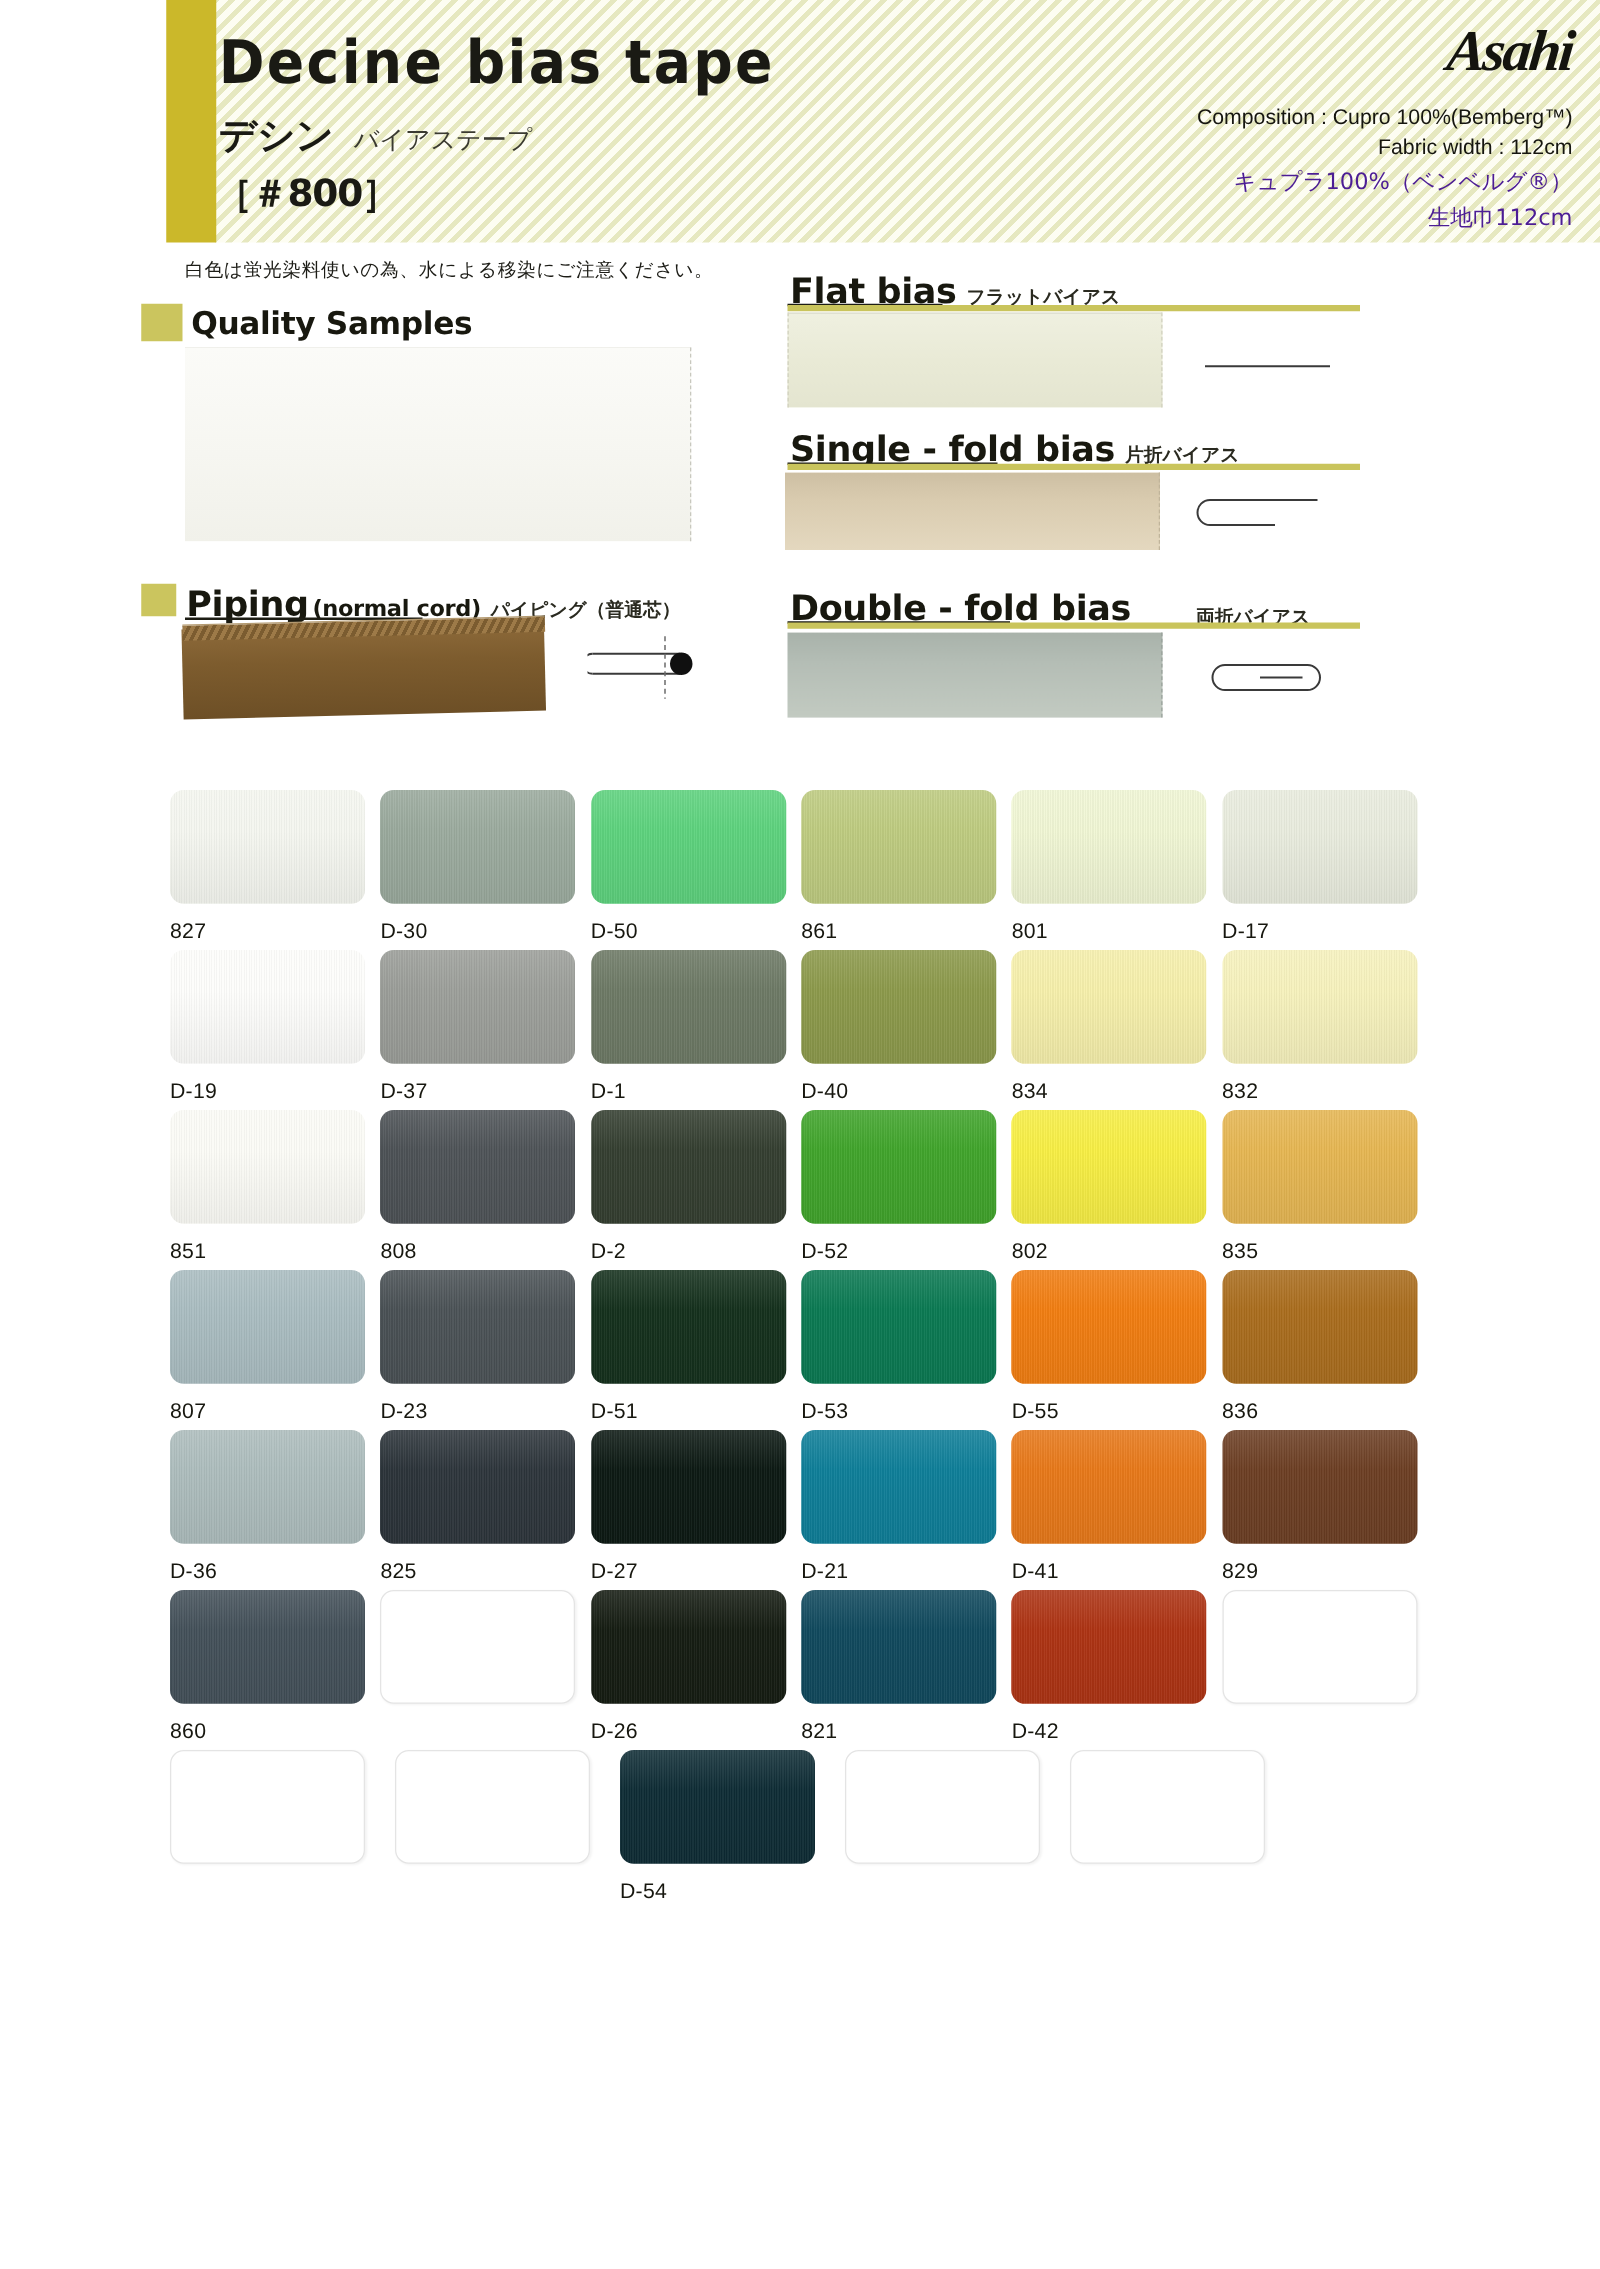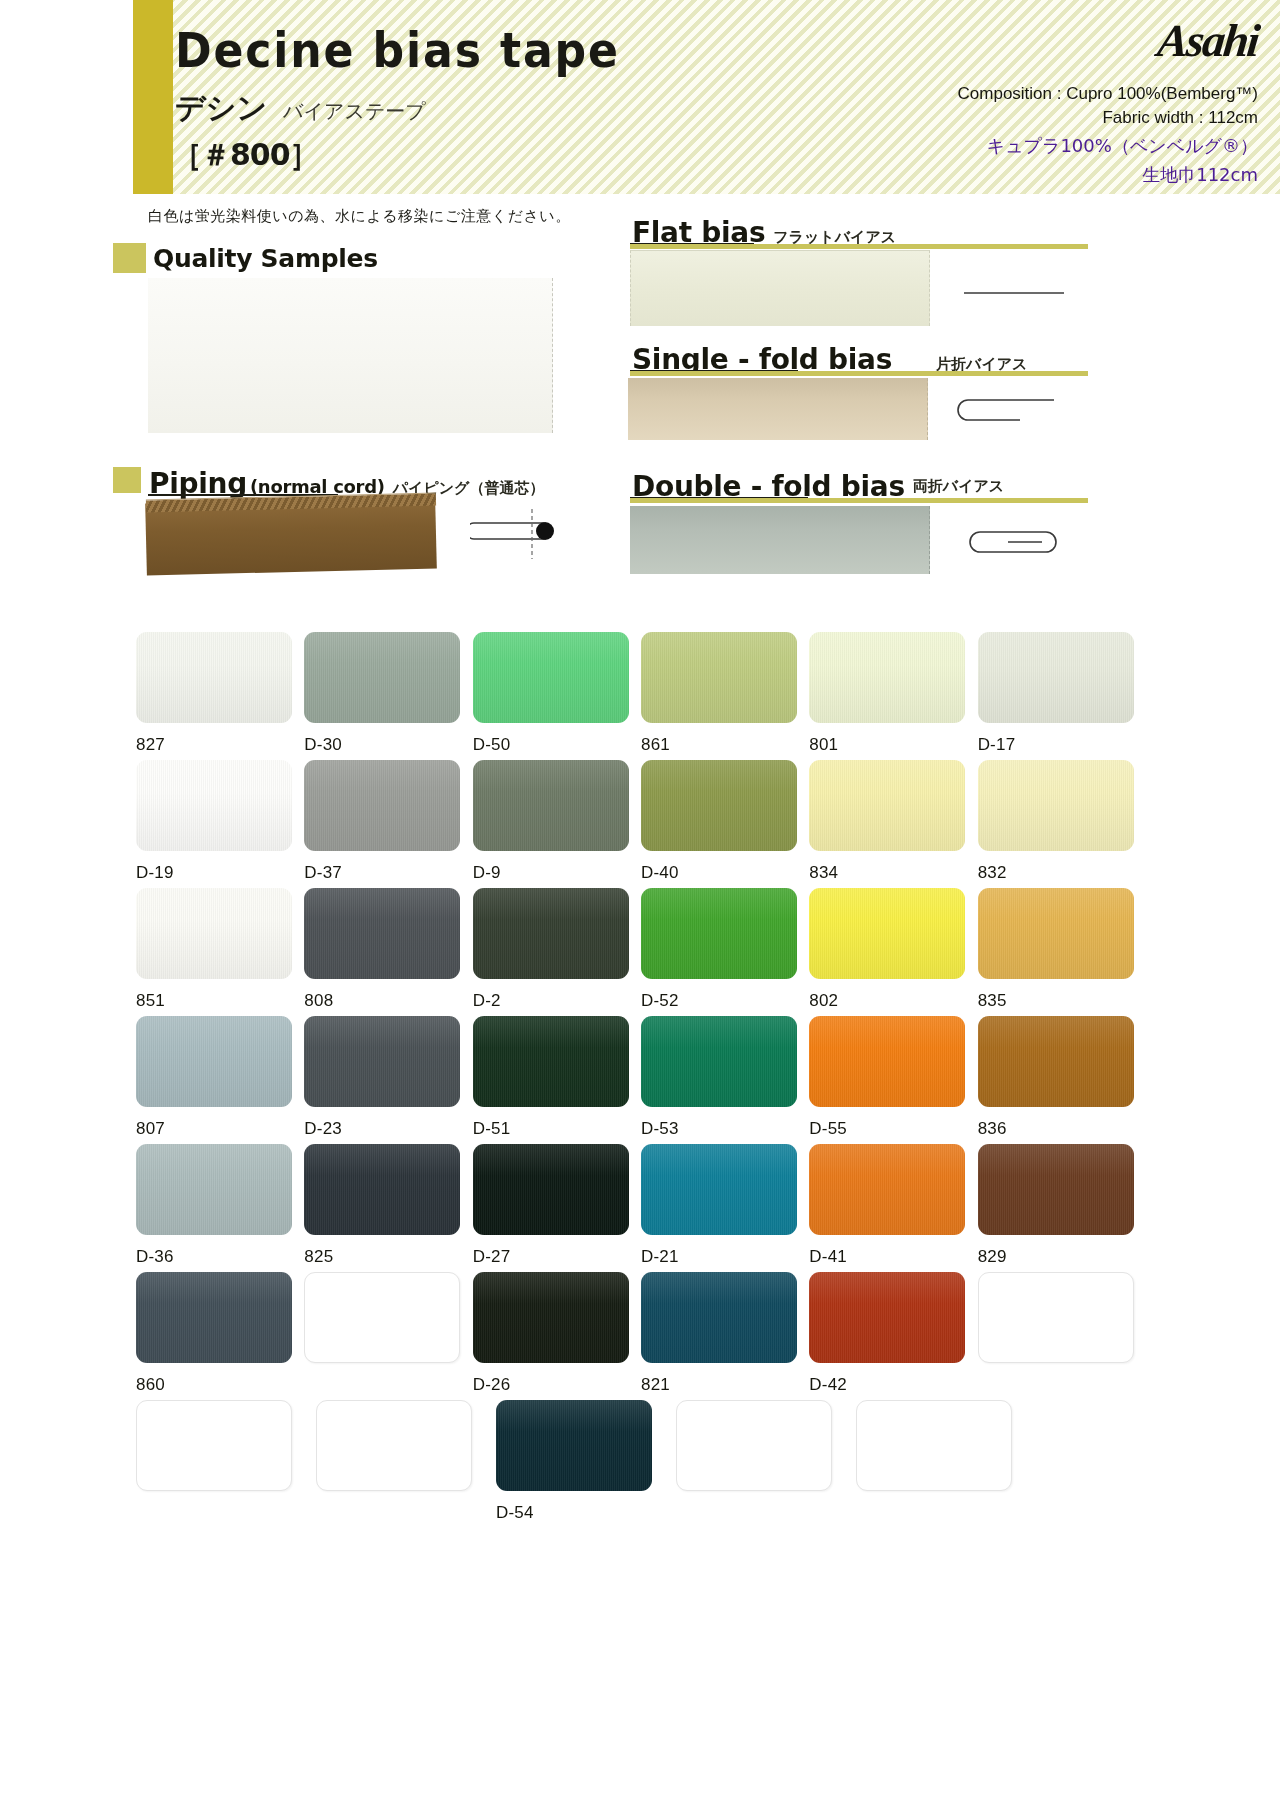--- a/index.html
+++ b/index.html
@@ -361,36 +361,36 @@
   <div class="rule-dark" style="left:630px; top:243px; width:124px;"></div>
   <div class="rule-olive" style="left:630px; top:244px; width:458px;"></div>
   <div class="bias-flat"></div>
   <div class="fold-diagram" style="left:960px; top:275px;">
     <svg width="110" height="36" viewBox="0 0 110 36">
       <line x1="4" y1="18" x2="104" y2="18" stroke="#3a3a3a" stroke-width="1.6"></line>
     </svg>
   </div>
 
   <div class="sec" style="left:632px; top:343px; width:450px; height:30px;">
-    <div style="position:absolute; left:0; top:0; display:flex; align-items:baseline;gap:36px;">
+    <div style="position:absolute; left:0; top:0; display:flex; align-items:baseline;">
       <span class="sec-title-sm">Single - fold bias</span>
       <span class="sec-sub">片折バイアス</span>
     </div>
   </div>
   <div class="rule-dark" style="left:630px; top:370px; width:168px;"></div>
   <div class="rule-olive" style="left:630px; top:371px; width:458px;"></div>
   <div class="bias-single"></div>
   <div class="fold-diagram" style="left:950px; top:390px; height:42px;">
     <svg width="110" height="42" viewBox="0 0 110 42">
       <path d="M104 10 L18 10 A10 10 0 0 0 18 30 L70 30" stroke="#3a3a3a" stroke-width="1.6" fill="none"></path>
     </svg>
   </div>
 
   <div class="sec" style="left:632px; top:470px; width:450px; height:30px;">
-    <div style="position:absolute; left:0; top:0; display:flex; align-items:center;">
+    <div style="position:absolute; left:0; top:0; display:flex; align-items:flex-end;gap:44px;">
       <span class="sec-title-sm">Double - fold bias</span>
       <span class="sec-sub">両折バイアス</span>
     </div>
   </div>
   <div class="rule-dark" style="left:630px; top:497px; width:178px;"></div>
   <div class="rule-olive" style="left:630px; top:498px; width:458px;"></div>
   <div class="bias-double"></div>
   <div class="fold-diagram" style="left:950px; top:522px; height:42px;">
     <svg width="120" height="42" viewBox="0 0 120 42">
       <path d="M30 10 L96 10 A10 10 0 0 1 96 30 L30 30 A10 10 0 0 1 30 10 Z" stroke="#3a3a3a" stroke-width="1.6" fill="none"></path>
@@ -456,21 +456,21 @@
             <div class="tex"></div>
             <div class="gloss"></div>
           </div>
           <div class="chip-label">D-37</div>
         </div>
         <div class="cell">
           <div class="chip" style="background: rgb(110, 122, 102);">
             <div class="tex"></div>
             <div class="gloss"></div>
           </div>
-          <div class="chip-label">D-9</div>
+          <div class="chip-label">D-1</div>
         </div>
         <div class="cell">
           <div class="chip" style="background: rgb(141, 154, 76);">
             <div class="tex"></div>
             <div class="gloss"></div>
           </div>
           <div class="chip-label">D-40</div>
         </div>
         <div class="cell">
           <div class="chip" style="background: rgb(247, 240, 172);">

